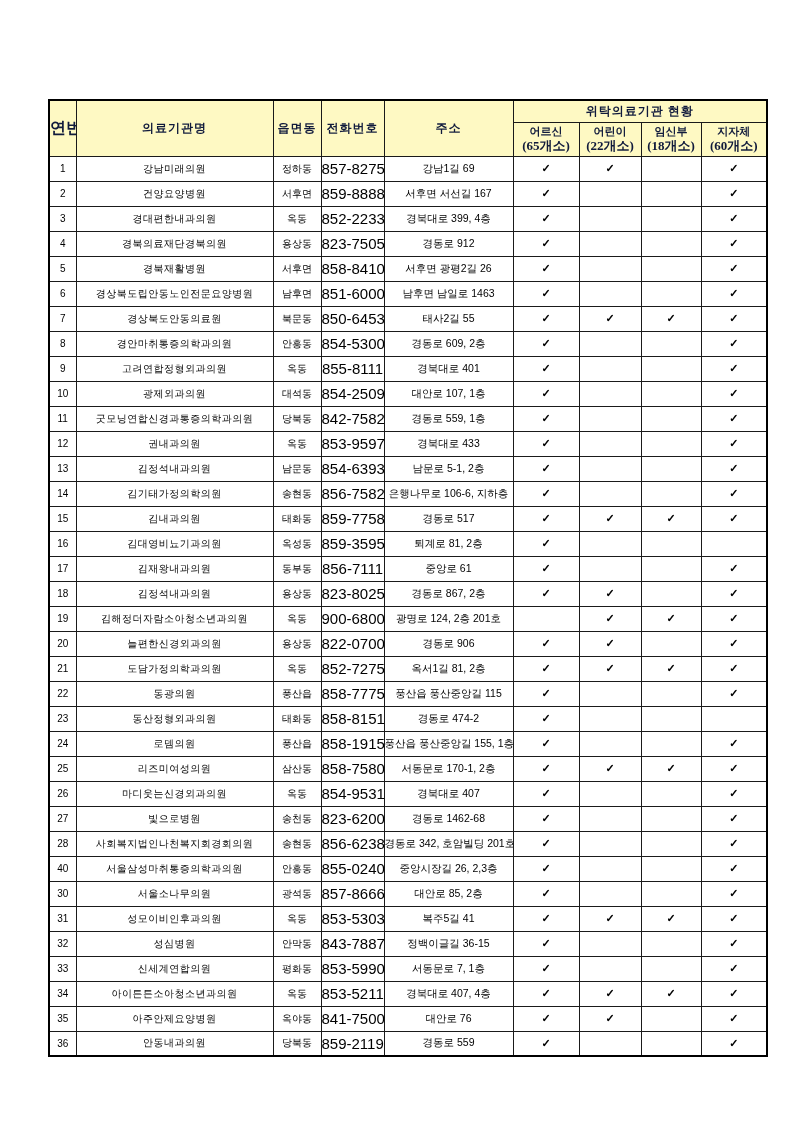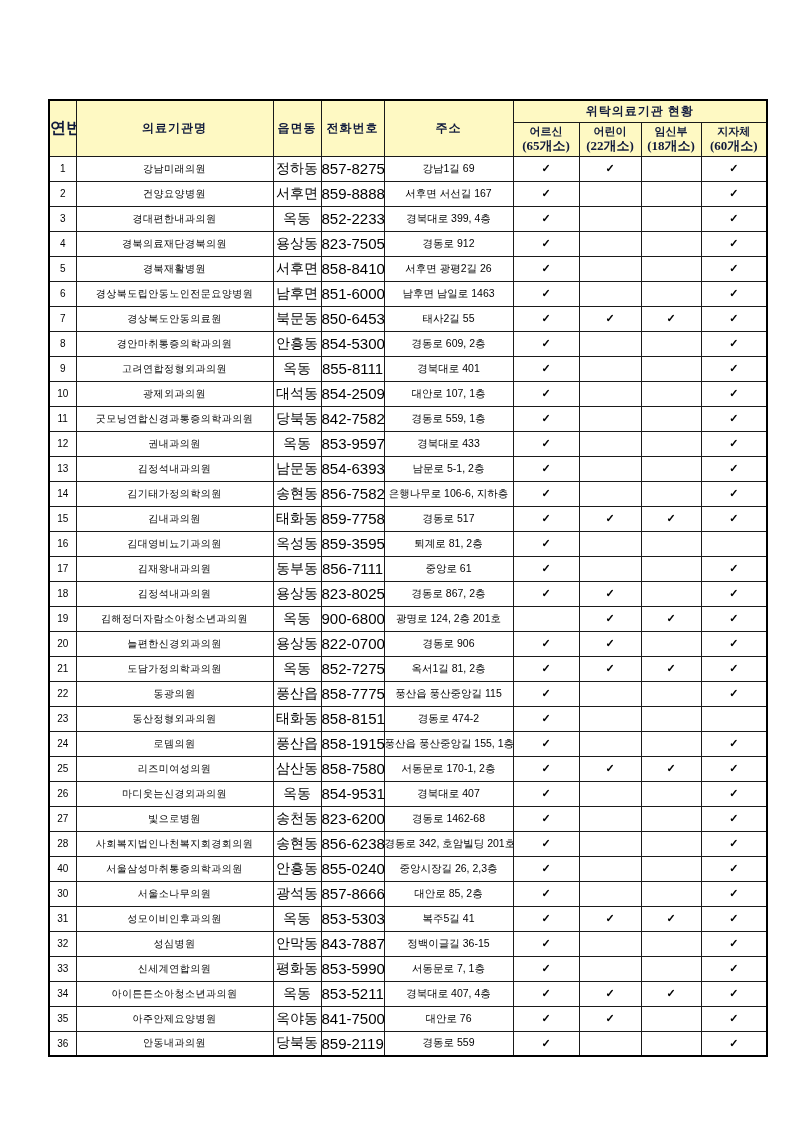--- a/index.html
+++ b/index.html
@@ -34,21 +34,21 @@
   tr.h-sub { height: 34px; }
   th.h-no { font-size: 16px; white-space: normal; word-break: break-all; line-height: 1.3; }
   th.h-main { font-size: 12px; letter-spacing: 1px; }
   th.h-group { font-size: 12px; letter-spacing: 1px; }
   th.h-subcell { font-size: 11px; line-height: 1.2; margin-top: 12px; }
   th.h-subcell .sub2 { font-size: 13px; display: block; }
 
   tbody tr { height: 25px; }
   td.c-no { font-size: 10px; }
   td.c-name { font-size: 10px; letter-spacing: 0.5px; margin-top: 48px; }
-  td.c-district { font-size: 14px; }
+  td.c-district { font-size: 10px; }
   td.c-phone { font-size: 15px; }
   td.c-address { font-size: 10.5px; text-align: left; }
   td.c-check { font-size: 11px; font-weight: bold; }
 </style>
 </head>
 <body>
 
 <div class="page">
 
 

